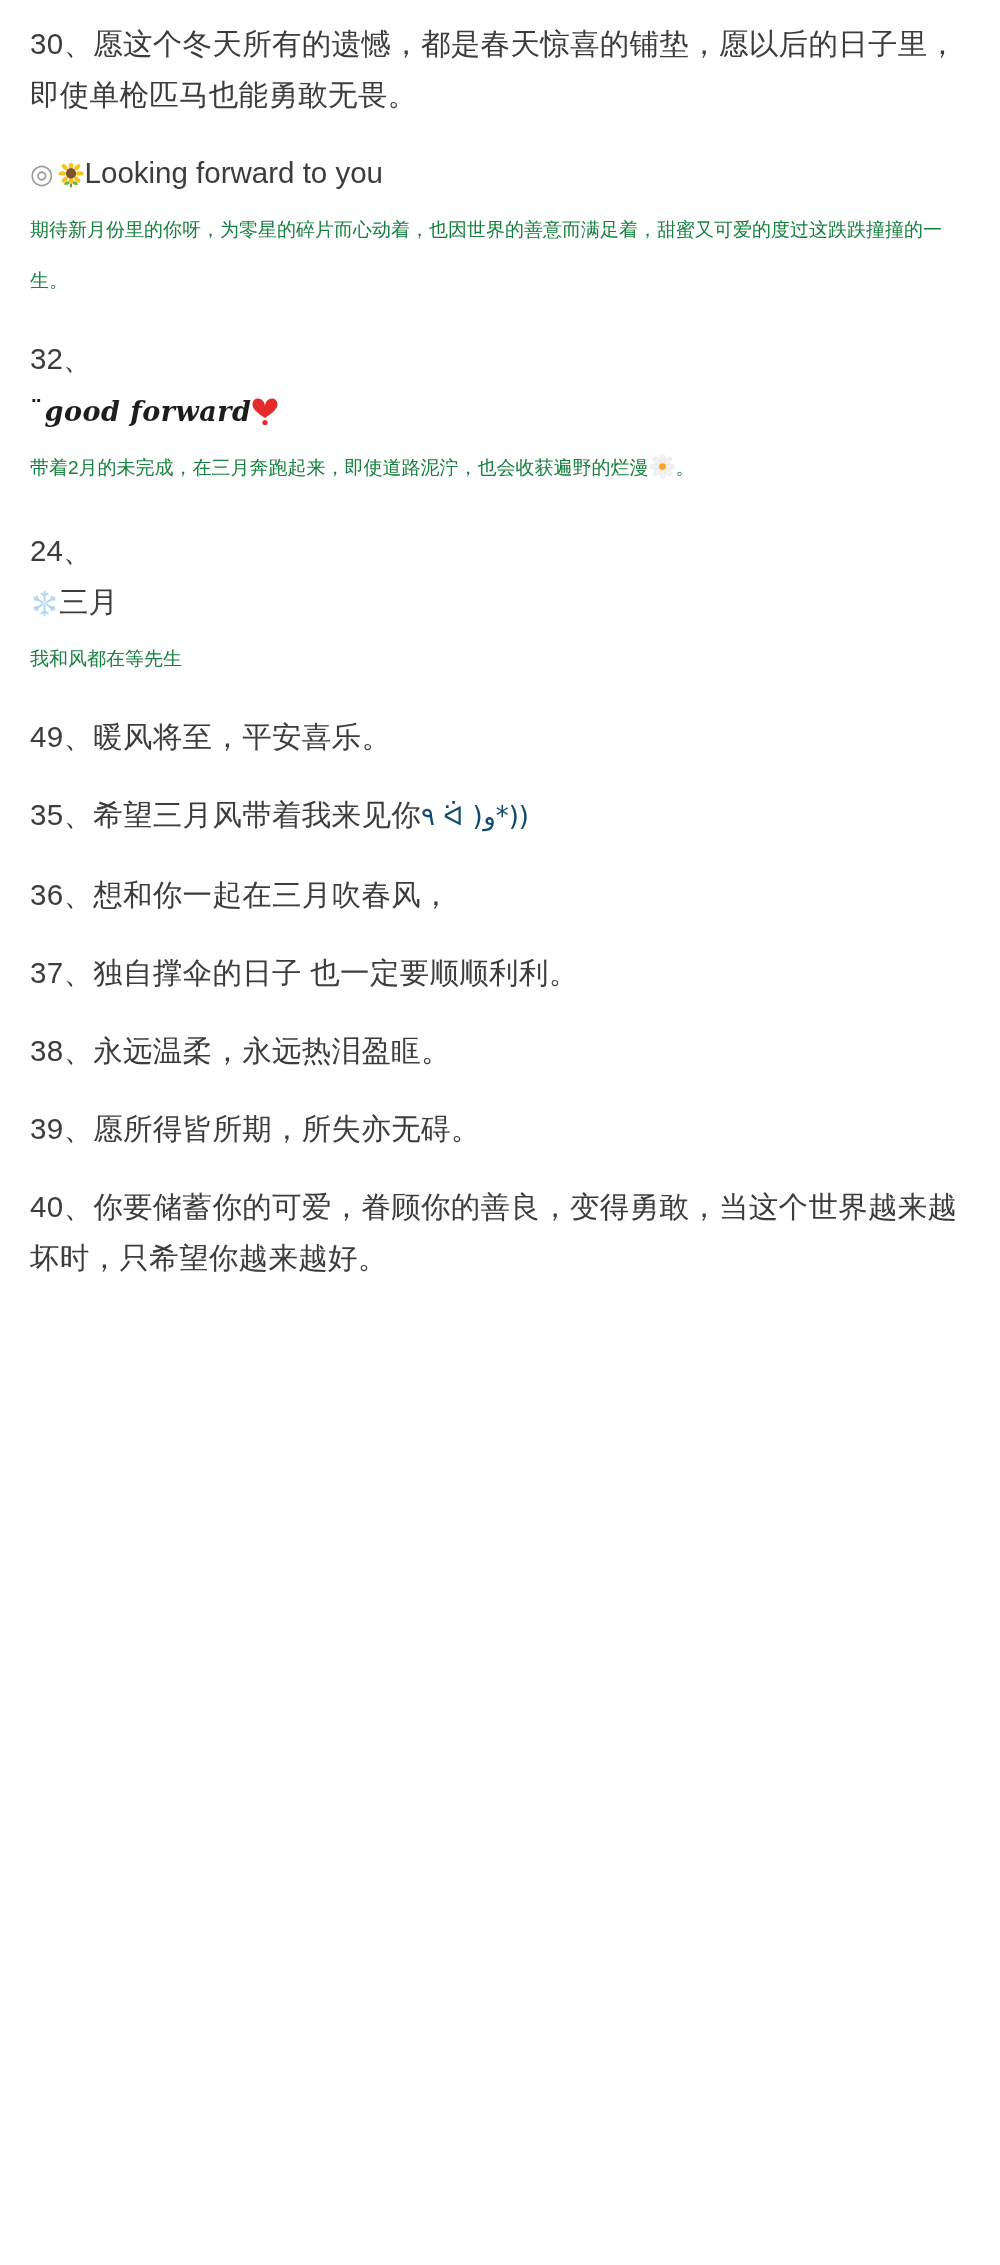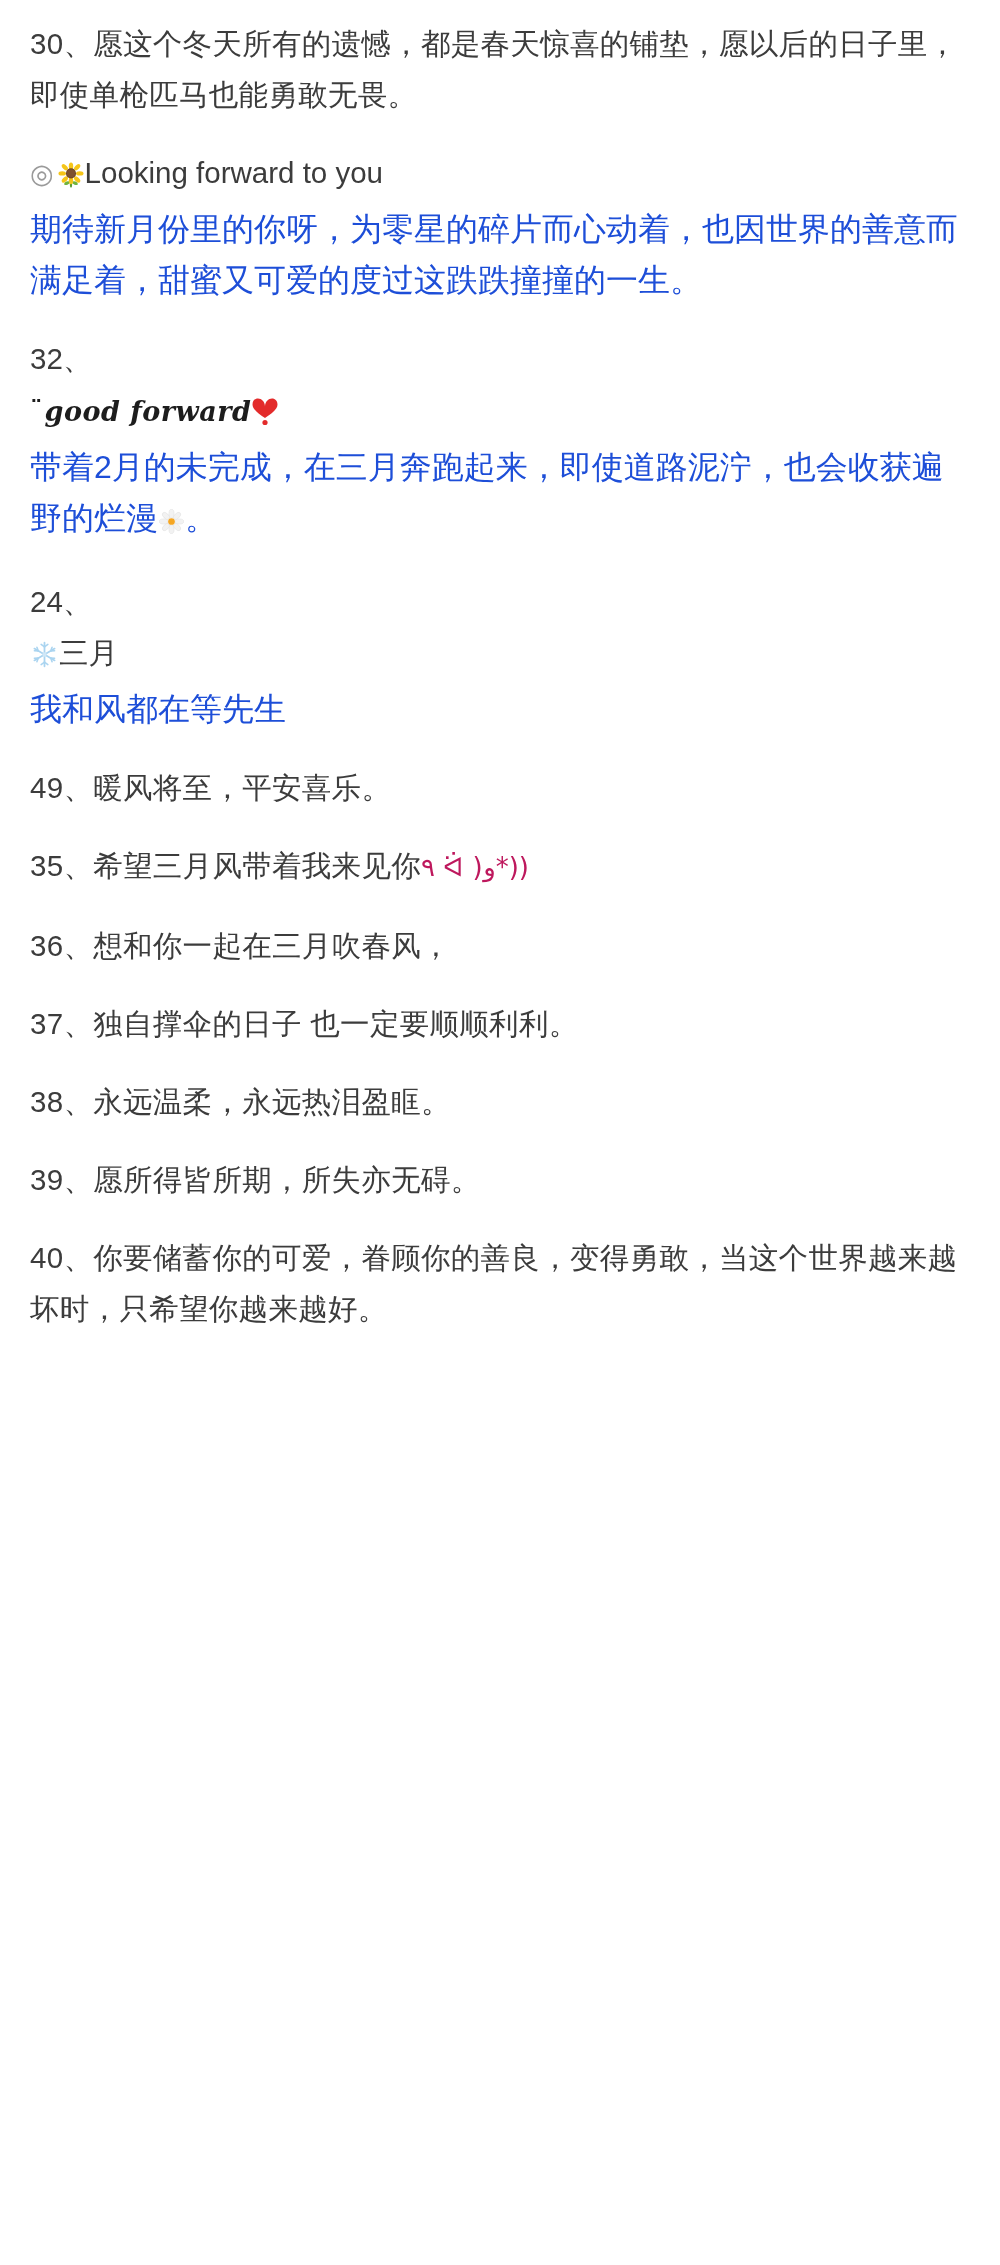--- a/index.html
+++ b/index.html
@@ -39,23 +39,23 @@
     font-size: 29.5px;
     line-height: 51px;
     color: #3c3c3c;
   }
   .head-line {
     font-size: 29.5px;
     line-height: 52px;
     color: #3c3c3c;
   }
   .body-line {
-    font-size: 32px;
+    font-size: 19px;
     line-height: 51px;
-    color: #1d4ed8;
+    color: #15803d;
   }
   .emoji-svg {
     display: inline-block;
     vertical-align: -5px;
     margin: 0 1px;
   }
   .ring-icon {
     font-size: 27px;
     color: #9a9a9a;
     vertical-align: 0px;
@@ -73,21 +73,21 @@
     font-family: "DejaVu Sans", sans-serif;
     font-size: 25px;
     font-weight: bold;
     color: #1d1d1d;
     vertical-align: 3px;
     margin-right: 2px;
   }
   .kao {
     font-family: "DejaVu Sans", sans-serif;
     font-size: 26px;
-    color: #be185d;
+    color: #0c4a6e;
     letter-spacing: 0.5px;
     text-align: right;
   }
 </style>
 </head>
 <body>
 
 <div class="page">
 
   <div class="entry">

